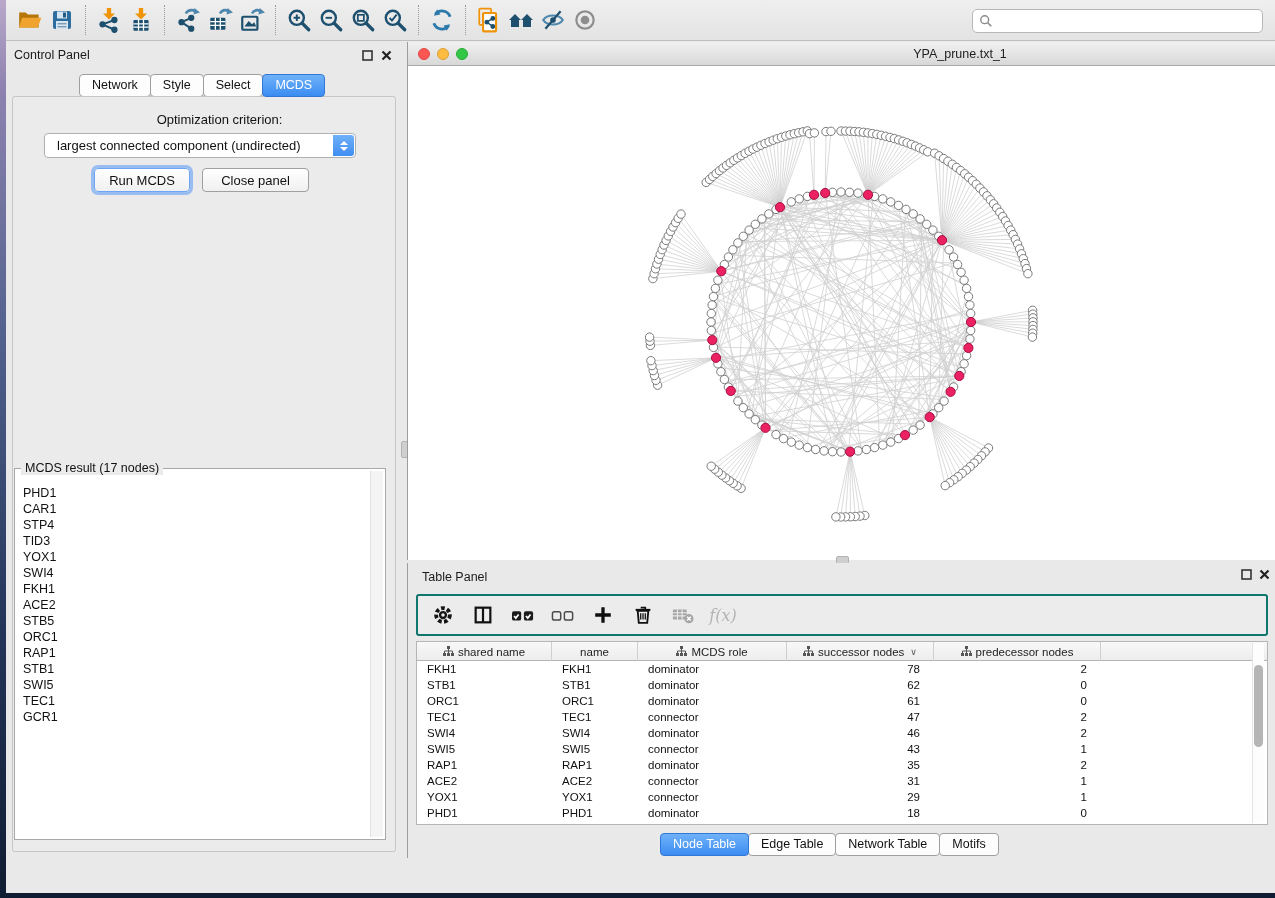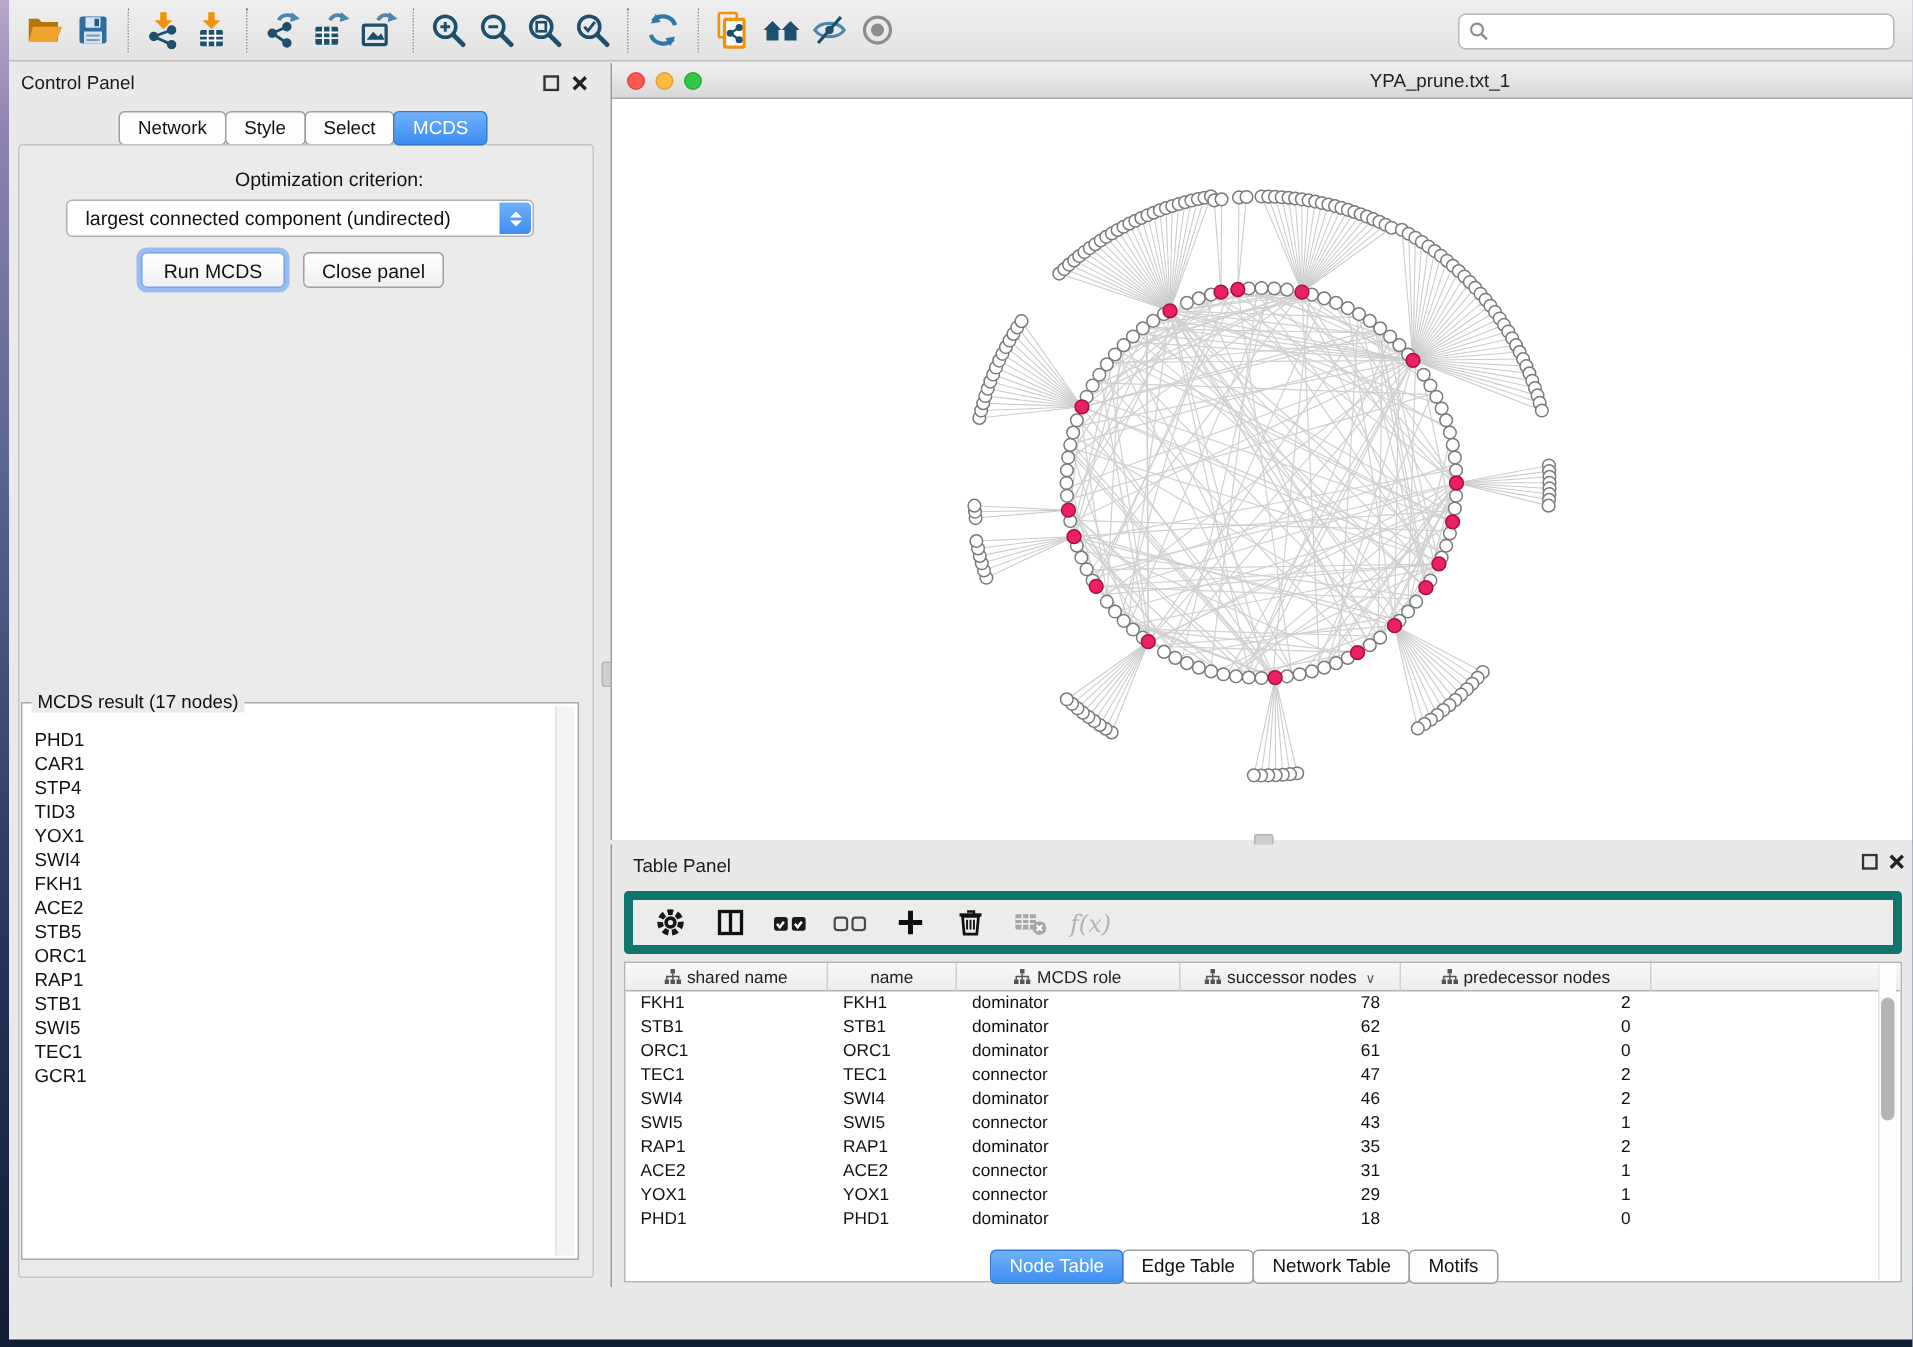--- a/index.html
+++ b/index.html
@@ -93,27 +93,27 @@
   .t-green{ left:450px; background:#33c748; border:1px solid #27aa35;}
   .netwin-title{ position:absolute; left:889px; top:47px; width:130px; text-align:center; font-size:12.5px; color:#222;}
   .net-canvas{
     position:absolute; left:401px; top:66px; right:0; height:494px;
     background:#fff; border-left:1px solid #9c9c9c;
   }
   
   .table-panel{ position:absolute; left:401px; top:563px; right:0; height:295px; background:#e9e9e9; border-left:1px solid #9c9c9c;}
   .tp-toolbar{
     position:absolute; left:8px; top:31px; width:852px; height:42px;
-    background:#ececec; border:6px solid #0f766e; border-radius:3px;
+    background:#ececec; border:2px solid #0f766e; border-radius:3px;
     display:flex; align-items:center; padding-left:12px; gap:14px;
   }
   .tpi{ width:26px; height:26px; display:inline-flex; align-items:center; justify-content:center;}
   .fx{ font-family:"DejaVu Serif", serif; font-style:italic; font-size:16px; color:#b3b3b3;}
   .table-area{
-    position:absolute; left:8px; top:78px; width:852px; height:214px;
+    position:absolute; left:8px; top:78px; width:852px; height:184px;
     background:#fff; border:1px solid #b5b5b5; overflow:hidden;
   }
   .thead{ display:flex; height:19px; border-bottom:1px solid #b5b5b5; background:linear-gradient(#f8f8f8,#ededed); }
   .th{
     display:flex; align-items:center; justify-content:center; gap:4px;
     font-size:11.5px; color:#222; border-right:1px solid #cfcfcf; height:19px; cursor:pointer;
   }
   .th .sort{ font-size:9px; color:#555; margin-left:2px; }
   .tbody .tr{ display:flex; height:16px; }
   .td{ font-size:11.5px; color:#111; line-height:16px; padding-left:10px; white-space:nowrap; overflow:hidden;}
@@ -308,21 +308,21 @@
 
     <div class="opt-label">Optimization criterion:</div>
     <div class="dropdown">
       <span>largest connected component (undirected)</span>
       <span class="stepper">
           <i class="up"></i>
           <i class="dn"></i>
         </span>
     </div>
     <div class="btn focused" style="left:88px; top:168px; width:96px;">Run MCDS</div>
-    <div class="btn" style="left:196px; top:168px; width:94px;">Close panel</div>
+    <div class="btn" style="left:196px; top:168px; width:107px;">Close panel</div>
 
     <div class="fieldset">
       <span class="legend">MCDS result (17 nodes)</span>
       <div class="mcds-list">
           <div class="mcds-item">PHD1</div>
           <div class="mcds-item">CAR1</div>
           <div class="mcds-item">STP4</div>
           <div class="mcds-item">TID3</div>
           <div class="mcds-item">YOX1</div>
           <div class="mcds-item">SWI4</div>

